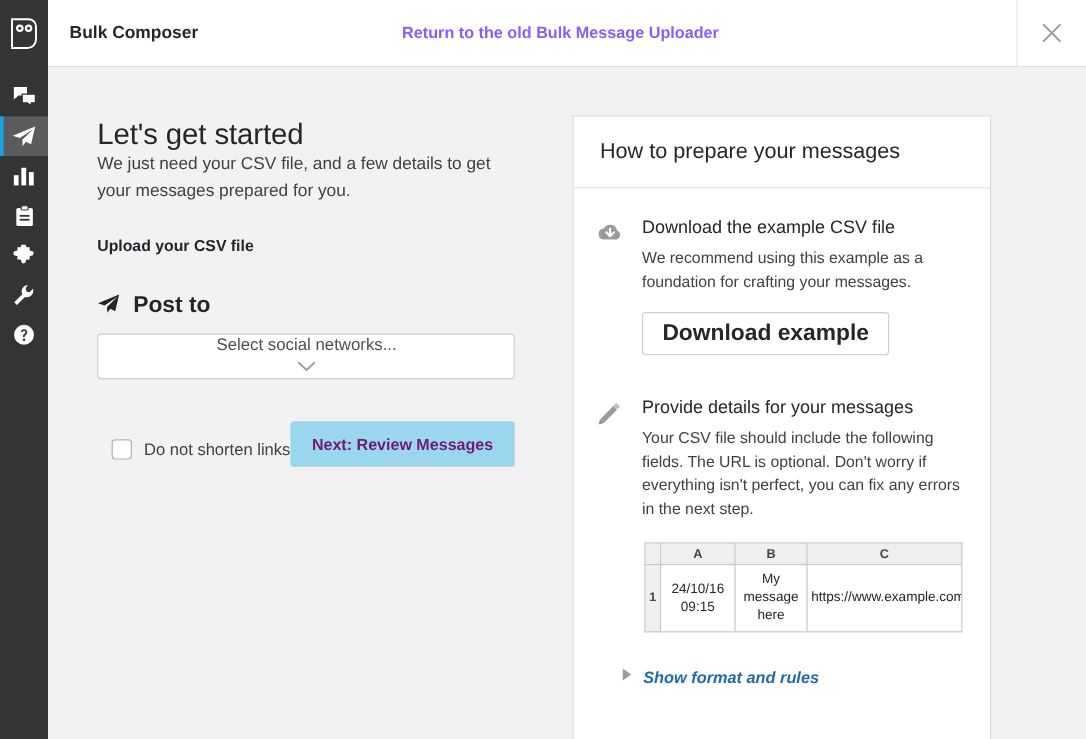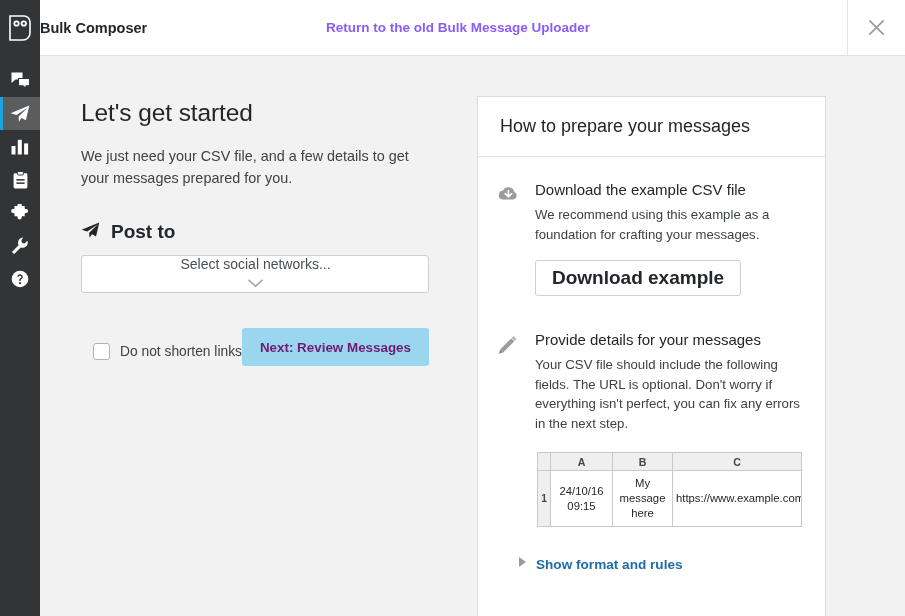--- a/index.html
+++ b/index.html
@@ -72,21 +72,21 @@
     display: flex;
     align-items: stretch;
     position: relative;
   }
   .header-title {
     font-size: 14.5px;
     font-weight: bold;
     color: #23262a;
     display: flex;
     align-items: center;
-    padding-left: 0;
+    padding-left: 18px;
     white-space: nowrap;
   }
   .header-link-wrap {
     flex: 1 1 auto;
     display: flex;
     align-items: center;
     justify-content: center;
     padding-right: 78px;
   }
   .header-link {
@@ -125,21 +125,20 @@
 
   .page-title {
     font-size: 24.5px;
     font-weight: normal;
     color: #23262a;
     letter-spacing: -0.1px;
     line-height: 1.1;
   }
 
   .page-subtitle {
-    margin-top: 19px;
     font-size: 14.4px;
     color: #3d4245;
     line-height: 1.5;
     width: 350px;
   }
 
   .field-label {
     margin-top: 27px;
     font-size: 13.2px;
     font-weight: bold;
@@ -367,20 +366,21 @@
   .sheet .col-b { width: 60px; }
   .sheet .col-c { width: 129px; white-space: nowrap; }
 
   .show-rules {
     margin-top: 30px;
     padding-left: 22px;
     display: flex;
     align-items: flex-start;
     gap: 10px;
     cursor: pointer;
+    font-style: italic;
   }
   .tri {
     width: 0; height: 0;
     border-left: 7px solid #9b9b9b;
     border-top: 5px solid transparent;
     border-bottom: 5px solid transparent;
     flex: 0 0 auto;
   }
   .show-rules-label {
     font-size: 13.6px;
@@ -487,20 +487,21 @@
       </div>
     </div>
 
     <div class="content">
 
       <div class="left-col">
 
         <div class="page-title">Let's get started</div>
         <div class="page-subtitle">We just need your CSV file, and a few details to get your messages prepared for you.</div>
 
+        <div class="field-label">Upload your CSV file</div>
 
         <div class="post-to-row">
           <span>
             <svg width="19" height="16" viewBox="0 0 20 17" aria-hidden="true">
               <path d="M19.3 0.4 L0.6 8.2 l5.9 1.9 l11.3 -7.6 l-9.2 8.9 l0.3 5.3 l2.7 -3.6 l4.3 2.2 z" fill="#23262a"></path>
             </svg>
           </span>
           <span class="post-to-label">Post to</span>
         </div>
 

